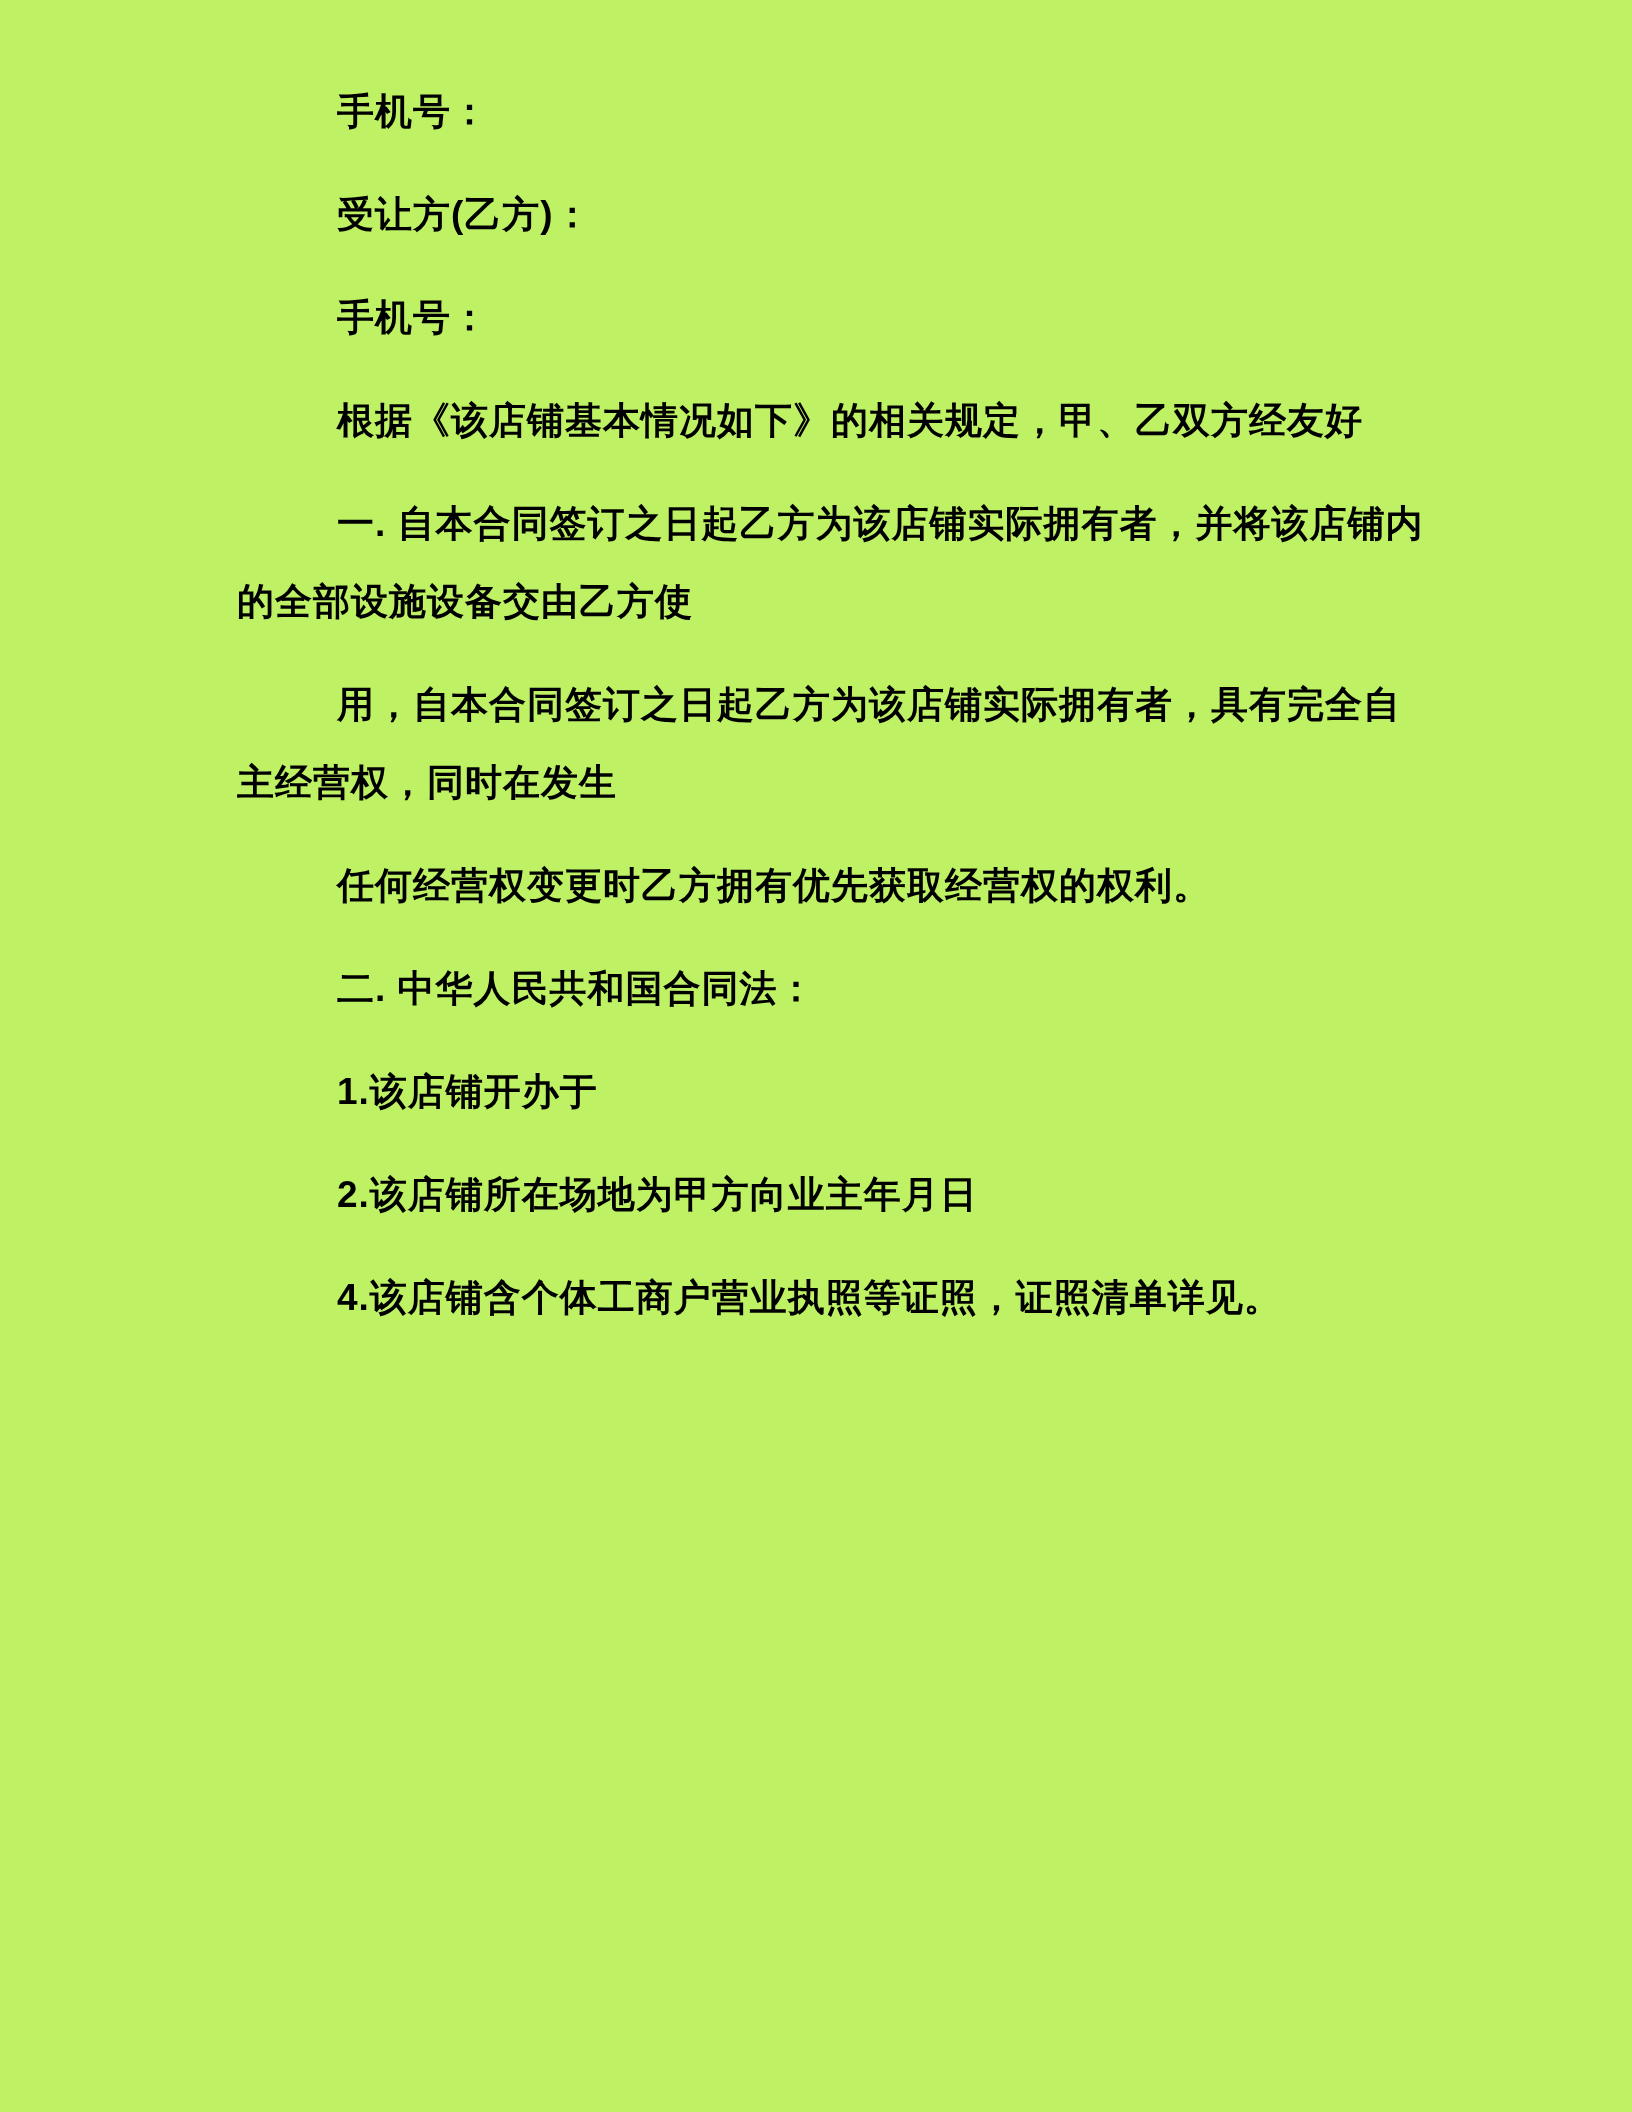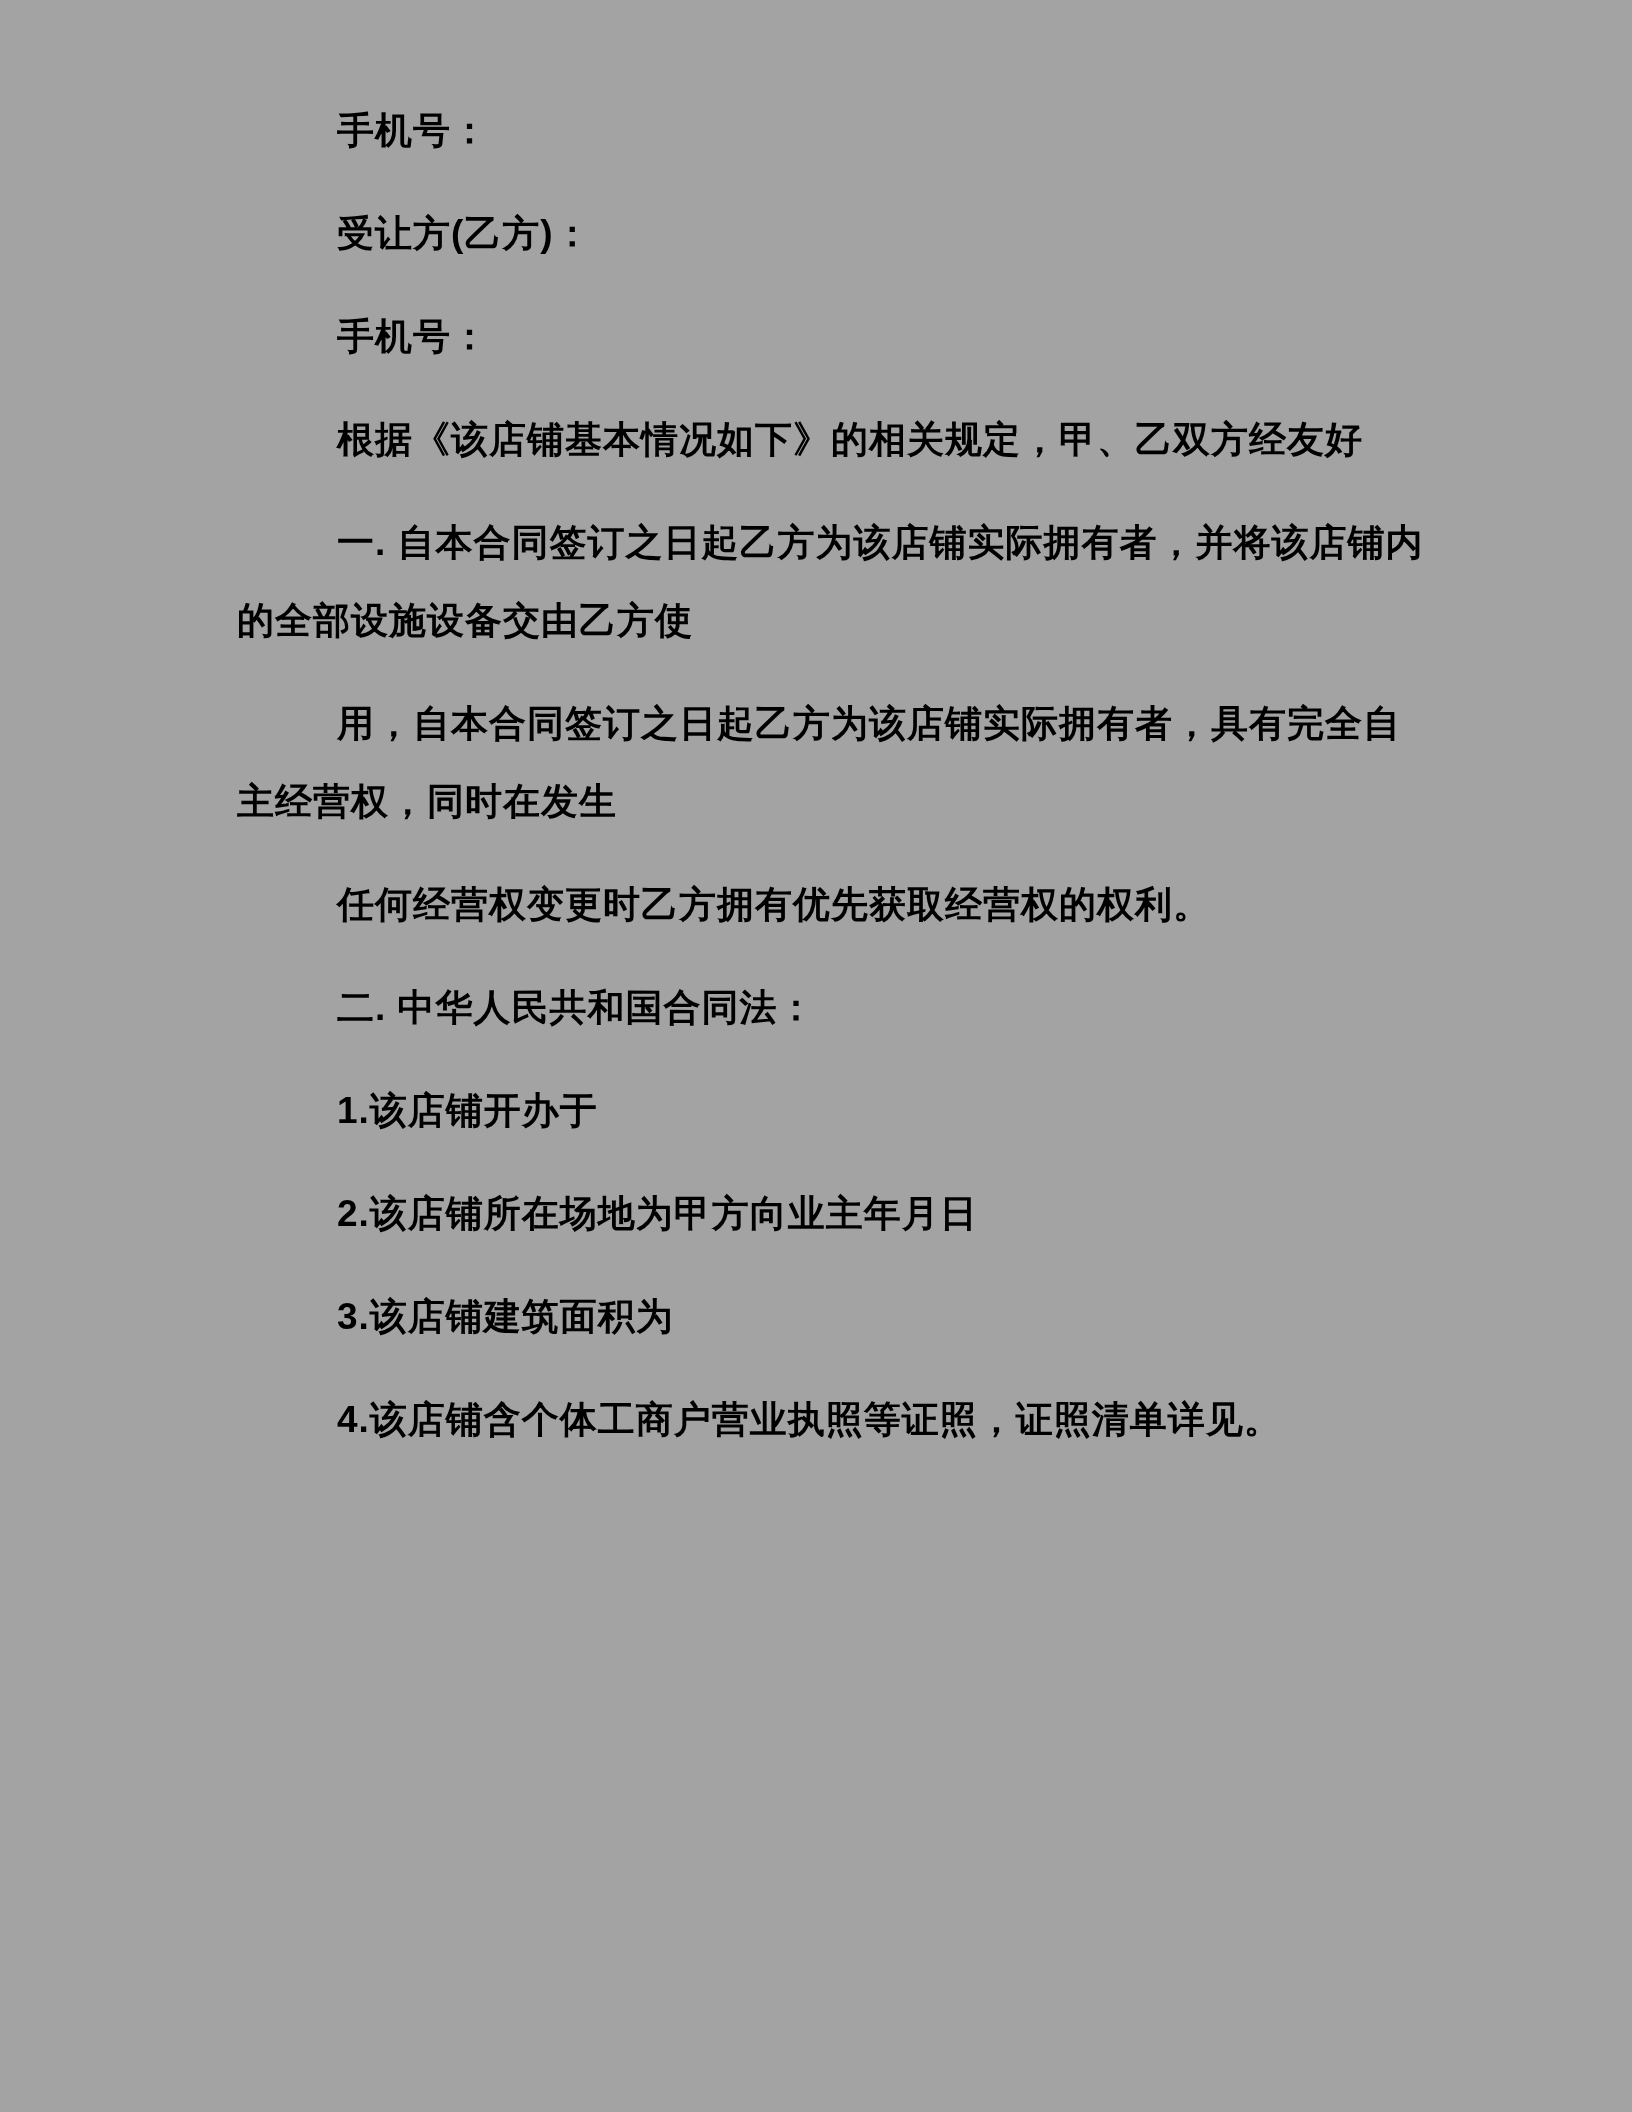--- a/index.html
+++ b/index.html
@@ -4,23 +4,23 @@
   <style>
     html, body {
       margin: 0;
       padding: 0;
       background: #ffffff;
     }
     .page {
       position: relative;
       width: 1632px;
       height: 2112px;
-      background: #a3a3a3;
+      background: #bef264;
       box-sizing: border-box;
-      padding: 92px 200px 0 237px;
+      padding: 73px 200px 0 237px;
       font-family: "Liberation Sans", sans-serif;
       font-weight: 700;
       font-size: 37px;
       line-height: 78px;
       letter-spacing: 1px;
       color: #000000;
       overflow: hidden;
     }
     .line {
       margin: 0;
@@ -47,15 +47,14 @@
 
   <p class="line indent gap">一. 自本合同签订之日起乙方为该店铺实际拥有者，并将该店铺内</p>
   <p class="line">的全部设施设备交由乙方使</p>
   <p class="line indent gap">用，自本合同签订之日起乙方为该店铺实际拥有者，具有完全自</p>
   <p class="line">主经营权，同时在发生</p>
   <p class="line indent gap">任何经营权变更时乙方拥有优先获取经营权的权利。</p>
 
   <p class="line indent gap">二. 中华人民共和国合同法：</p>
   <p class="line indent gap">1.该店铺开办于</p>
   <p class="line indent gap">2.该店铺所在场地为甲方向业主年月日</p>
-  <p class="line indent gap">3.该店铺建筑面积为</p>
   <p class="line indent gap">4.该店铺含个体工商户营业执照等证照，证照清单详见。</p>
 </div>
 
 </body></html>

